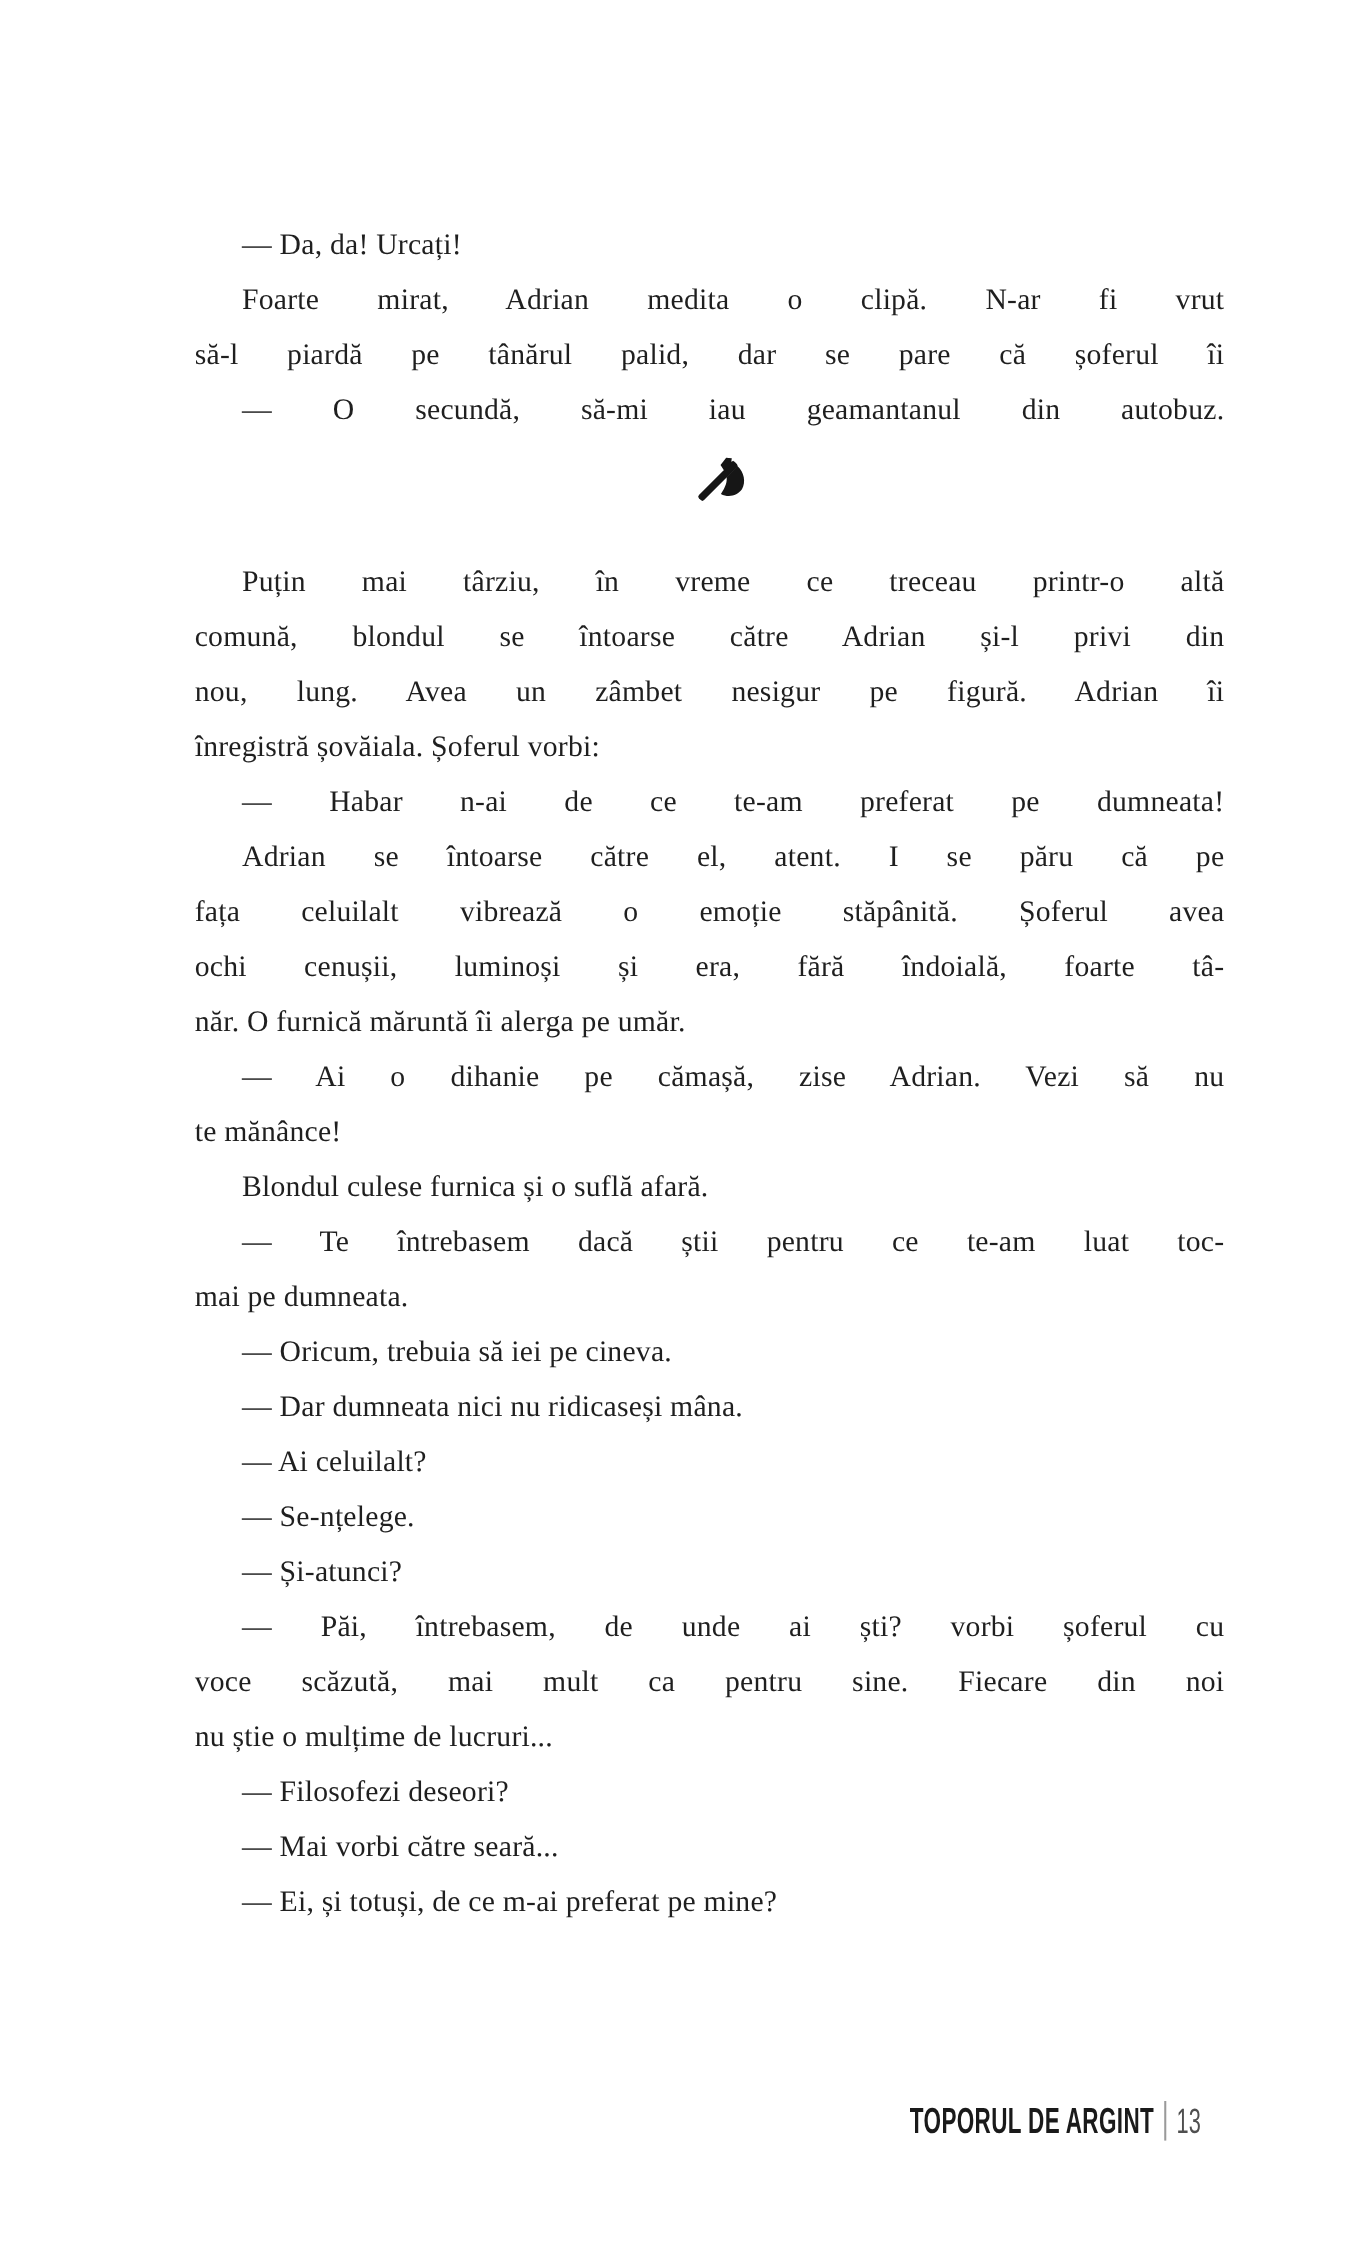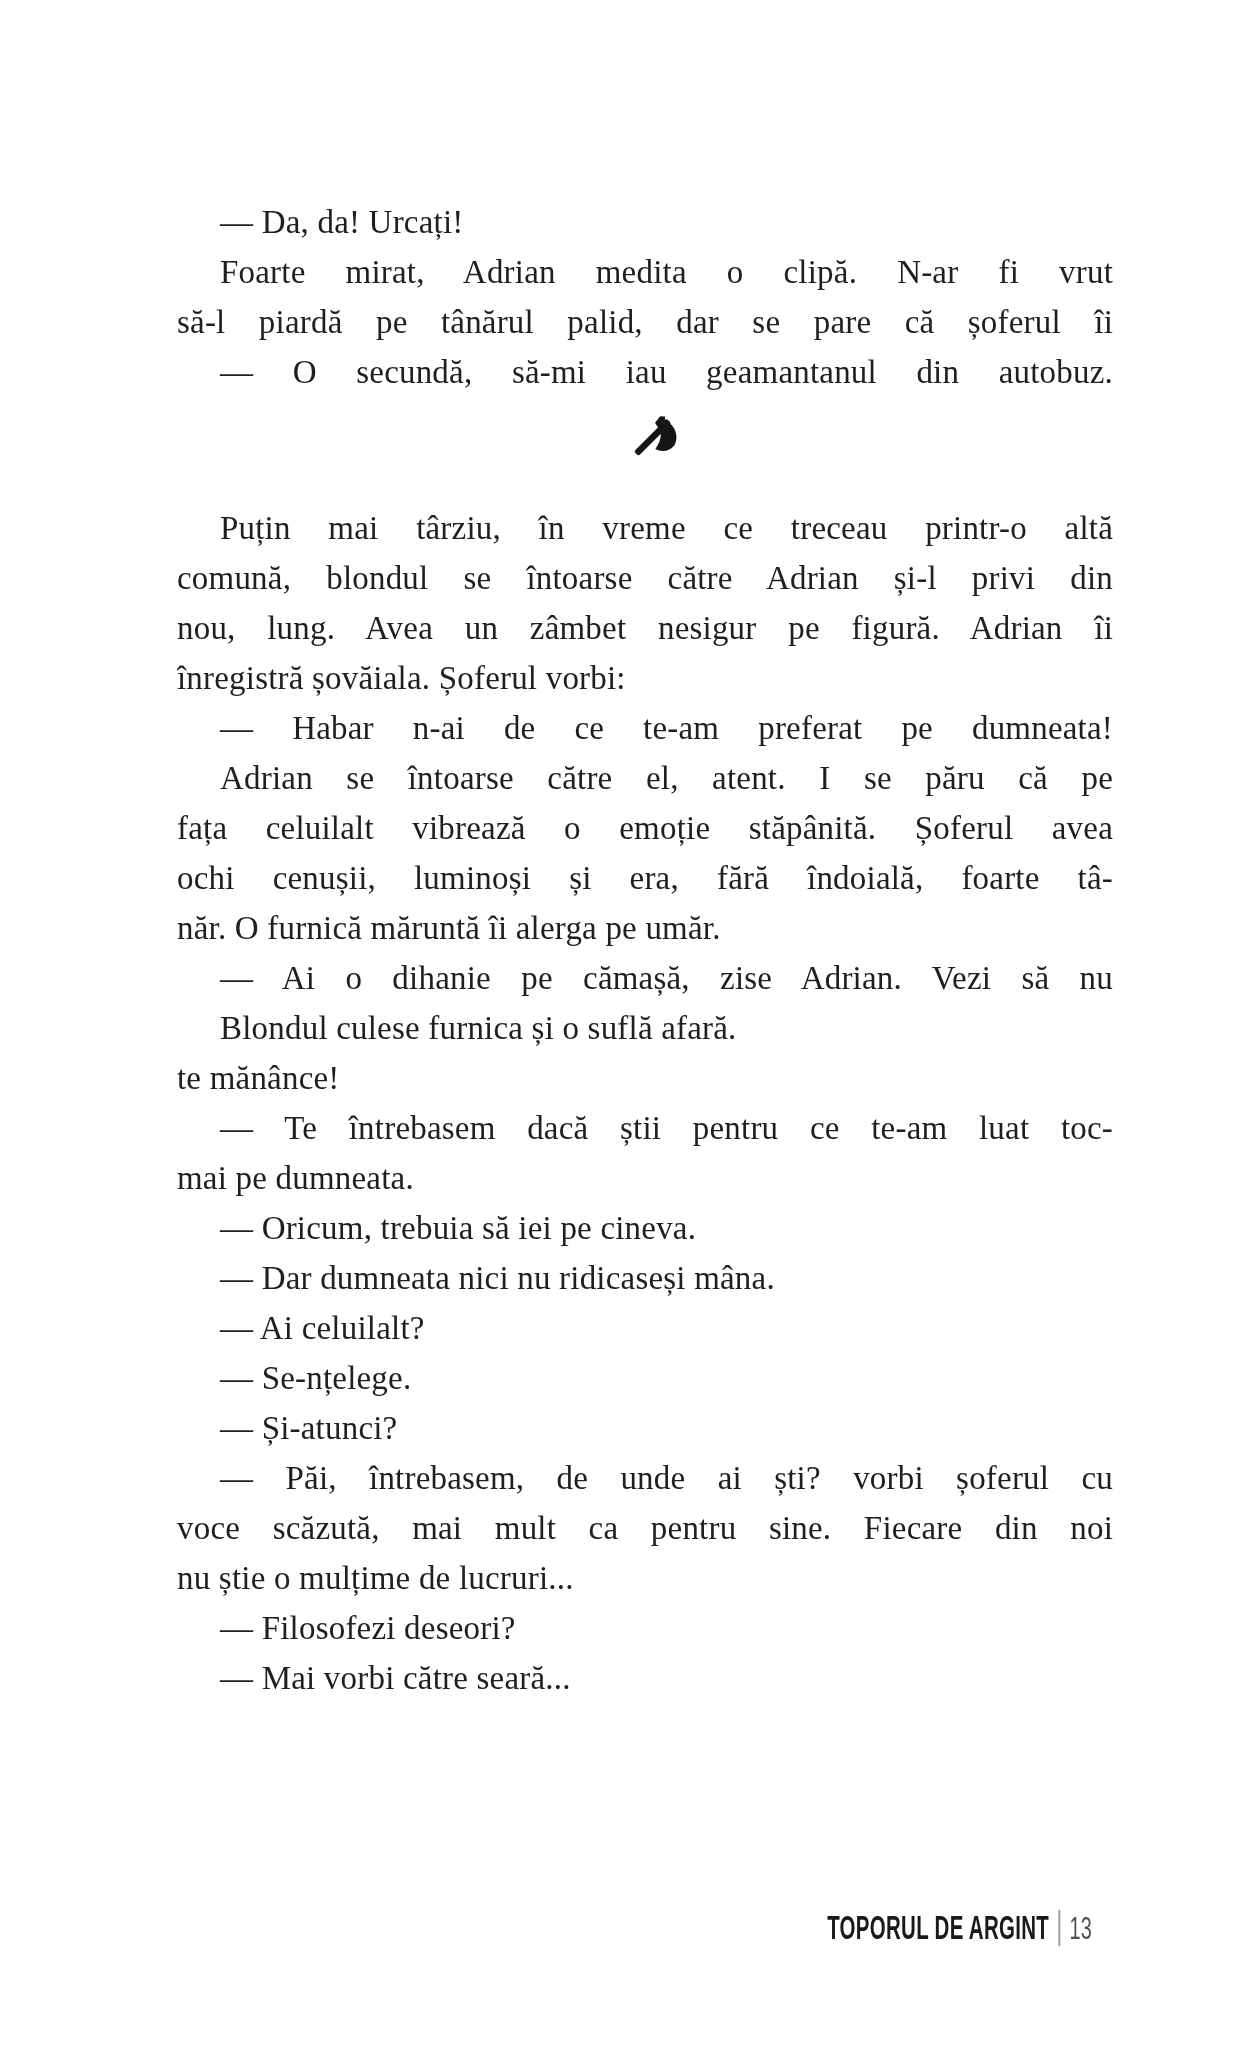--- a/index.html
+++ b/index.html
@@ -18,21 +18,21 @@
   }
   .text-block {
     position: absolute;
     left: 177px;
     top: 197px;
     width: 936px;
   }
   .line {
     height: 50px;
     line-height: 50px;
-    font-size: 33px;
+    font-size: 27px;
     overflow: hidden;
     text-align: left;
     color: #1f1f1f;
     letter-spacing: 0.2px;
   }
   .line.indent {
     padding-left: 43px;
   }
   .line.justify {
     text-align: justify;
@@ -115,34 +115,35 @@
         <div class="line indent justify">Puțin mai târziu, în vreme ce treceau printr-o altă</div>
         <div class="line justify">comună, blondul se întoarse către Adrian și-l privi din</div>
         <div class="line justify">nou, lung. Avea un zâmbet nesigur pe figură. Adrian îi</div>
         <div class="line">înregistră șovăiala. Șoferul vorbi:</div>
         <div class="line indent justify">— Habar n-ai de ce te-am preferat pe dumneata!</div>
         <div class="line indent justify">Adrian se întoarse către el, atent. I se păru că pe</div>
         <div class="line justify">fața celuilalt vibrează o emoție stăpânită. Șoferul avea</div>
         <div class="line justify">ochi cenușii, luminoși și era, fără îndoială, foarte tâ-</div>
         <div class="line">năr. O furnică măruntă îi alerga pe umăr.</div>
         <div class="line indent justify">— Ai o dihanie pe cămașă, zise Adrian. Vezi să nu</div>
+        <div class="line">te mănânce!</div>
         <div class="line indent">Blondul culese furnica și o suflă afară.</div>
-        <div class="line">te mănânce!</div>
         <div class="line indent justify">— Te întrebasem dacă știi pentru ce te-am luat toc-</div>
         <div class="line">mai pe dumneata.</div>
         <div class="line indent">— Oricum, trebuia să iei pe cineva.</div>
         <div class="line indent">— Dar dumneata nici nu ridicaseși mâna.</div>
         <div class="line indent">— Ai celuilalt?</div>
         <div class="line indent">— Se-nțelege.</div>
         <div class="line indent">— Și-atunci?</div>
         <div class="line indent justify">— Păi, întrebasem, de unde ai ști? vorbi șoferul cu</div>
         <div class="line justify">voce scăzută, mai mult ca pentru sine. Fiecare din noi</div>
         <div class="line">nu știe o mulțime de lucruri...</div>
         <div class="line indent">— Filosofezi deseori?</div>
         <div class="line indent">— Mai vorbi către seară...</div>
+        <div class="line indent">— Ei, și totuși, de ce m-ai preferat pe mine?</div>
       </div>
 
   </div>
 
   <div class="footer">
     <span class="ftitle">TOPORUL DE ARGINT</span>
     <span class="fbar"></span>
     <span class="fnum">13</span>
   </div>
 

